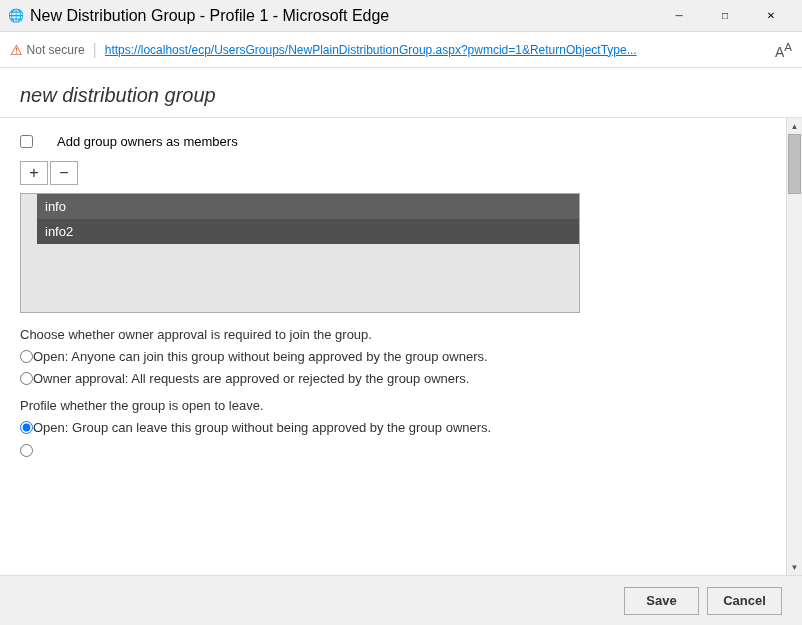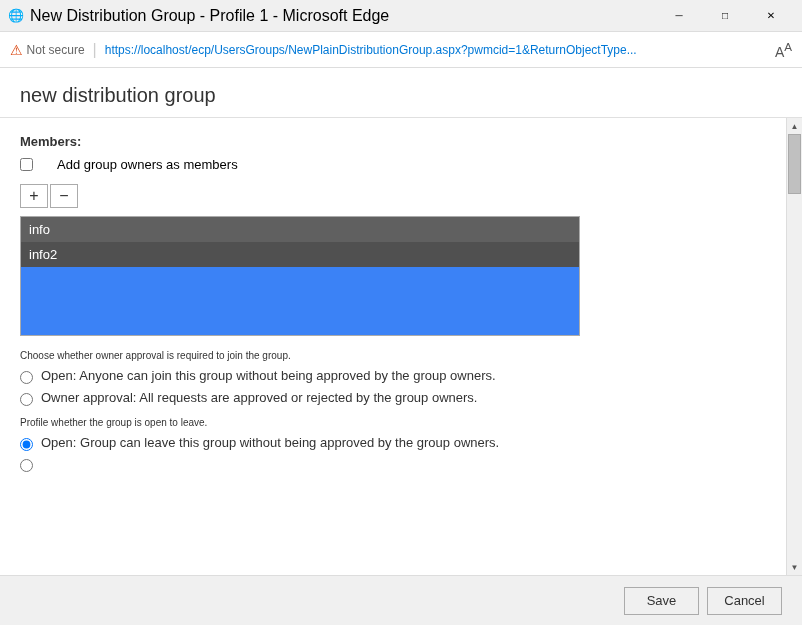--- a/index.html
+++ b/index.html
@@ -75,20 +75,21 @@
       color: #d83b01;
       font-size: 14px;
     }
     .separator {
       color: #ccc;
       font-size: 16px;
     }
     .url-text {
       font-size: 12px;
       color: #0078d7;
+      text-decoration: underline;
       flex: 1;
       overflow: hidden;
       text-overflow: ellipsis;
       white-space: nowrap;
     }
     .az-icon {
       color: #555;
       font-size: 14px;
       margin-left: 4px;
     }
@@ -99,20 +100,21 @@
       flex: 1;
       display: flex;
       flex-direction: column;
       overflow: hidden;
     }
 
     .page-header {
       padding: 16px 20px 10px 20px;
       border-bottom: 1px solid #e0e0e0;
       flex-shrink: 0;
+      font-style: italic;
     }
     .page-title {
       font-size: 20px;
       font-weight: 300;
       color: #333;
     }
 
     .content-area {
       flex: 1;
       display: flex;
@@ -196,48 +198,49 @@
       justify-content: center;
       font-size: 16px;
       color: #333;
     }
 
     .members-list {
       border: 1px solid #ababab;
       width: 100%;
       max-width: 560px;
       min-height: 120px;
-      background: #3b82f6;
+      background: #e5e5e5;
       margin-bottom: 14px;
+      padding-left: 16px;
     }
     .member-item {
       padding: 5px 8px;
       cursor: pointer;
       font-size: 13px;
       color: #fff;
     }
     .member-item.selected {
       background: #606060;
     }
     .member-item.selected2 {
       background: #505050;
     }
 
     .approval-section {
       margin-bottom: 10px;
     }
     .approval-text {
-      font-size: 10px;
+      font-size: 13px;
       color: #333;
       margin-bottom: 6px;
     }
     .radio-row {
       display: flex;
-      align-items: center;
-      gap: 8px;
+      align-items: flex-start;
+      gap: 0;
       margin-bottom: 4px;
     }
     .radio-row input[type="radio"] {
       margin-top: 2px;
       cursor: pointer;
       flex-shrink: 0;
     }
     .radio-label {
       font-size: 13px;
       color: #333;
@@ -258,20 +261,21 @@
     }
     .footer-btn {
       min-width: 75px;
       height: 28px;
       border: 1px solid #ababab;
       background: #f0f0f0;
       cursor: pointer;
       font-size: 13px;
       padding: 0 12px;
       color: #333;
+      font-weight: bold;
     }
   </style>
 </head>
 <body>
 
 <div class="title-bar">
   <span class="title-bar-icon">🌐</span>
   <span class="title-bar-title">New Distribution Group - Profile 1 - Microsoft Edge</span>
   <div class="title-bar-controls">
     <button class="title-btn">─</button>
@@ -291,21 +295,20 @@
 </div>
 
 <div class="main-window">
   <div class="page-header">
     <h1 class="page-title">new distribution group</h1>
   </div>
 
   <div class="content-area">
     <div class="form-area">
 
-      <div class="section-label">Members:</div>
 
       <div class="checkbox-row">
         <input type="checkbox" id="addGroupOwners" style="">
         <label for="addGroupOwners">Add group owners as members</label>
       </div>
 
       <div class="add-remove-btns">
         <button class="add-btn">+</button>
         <button class="remove-btn">−</button>
       </div>

